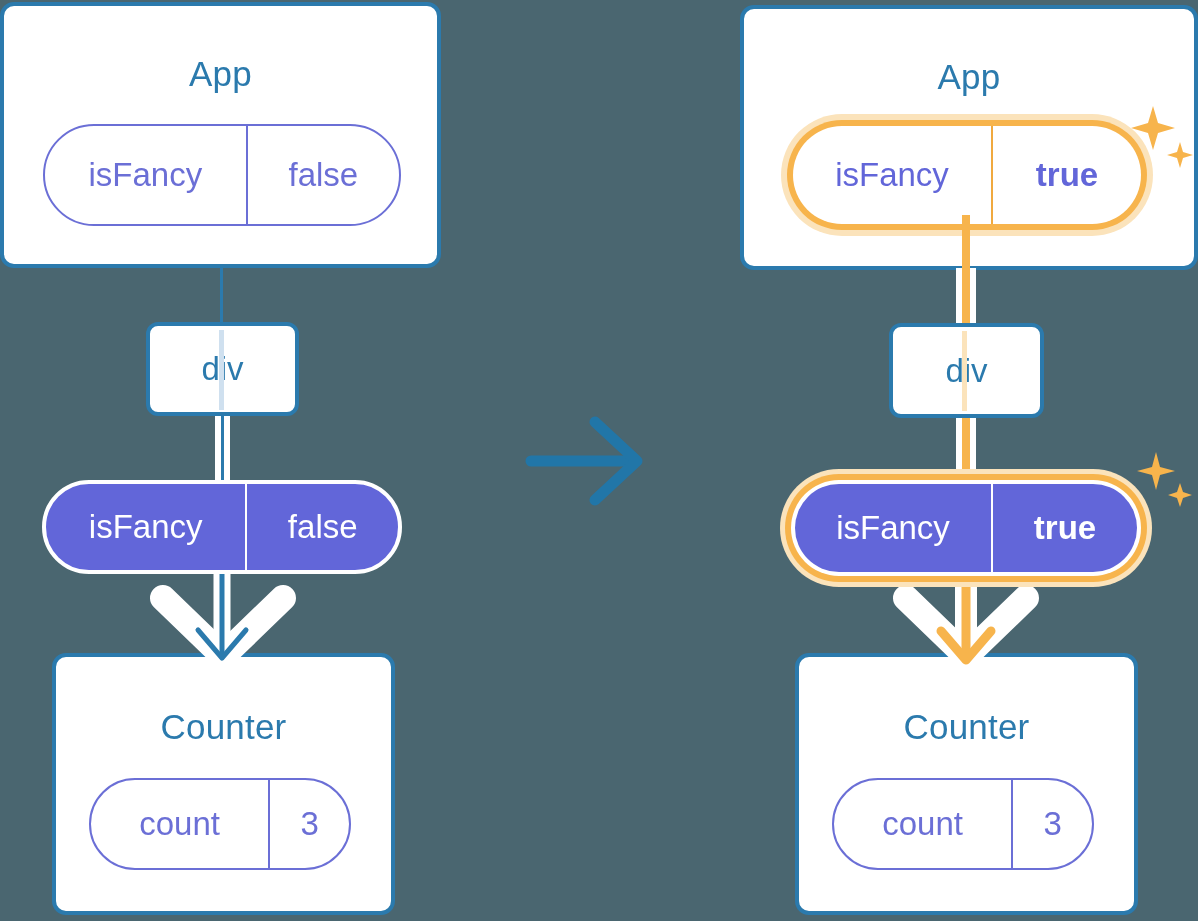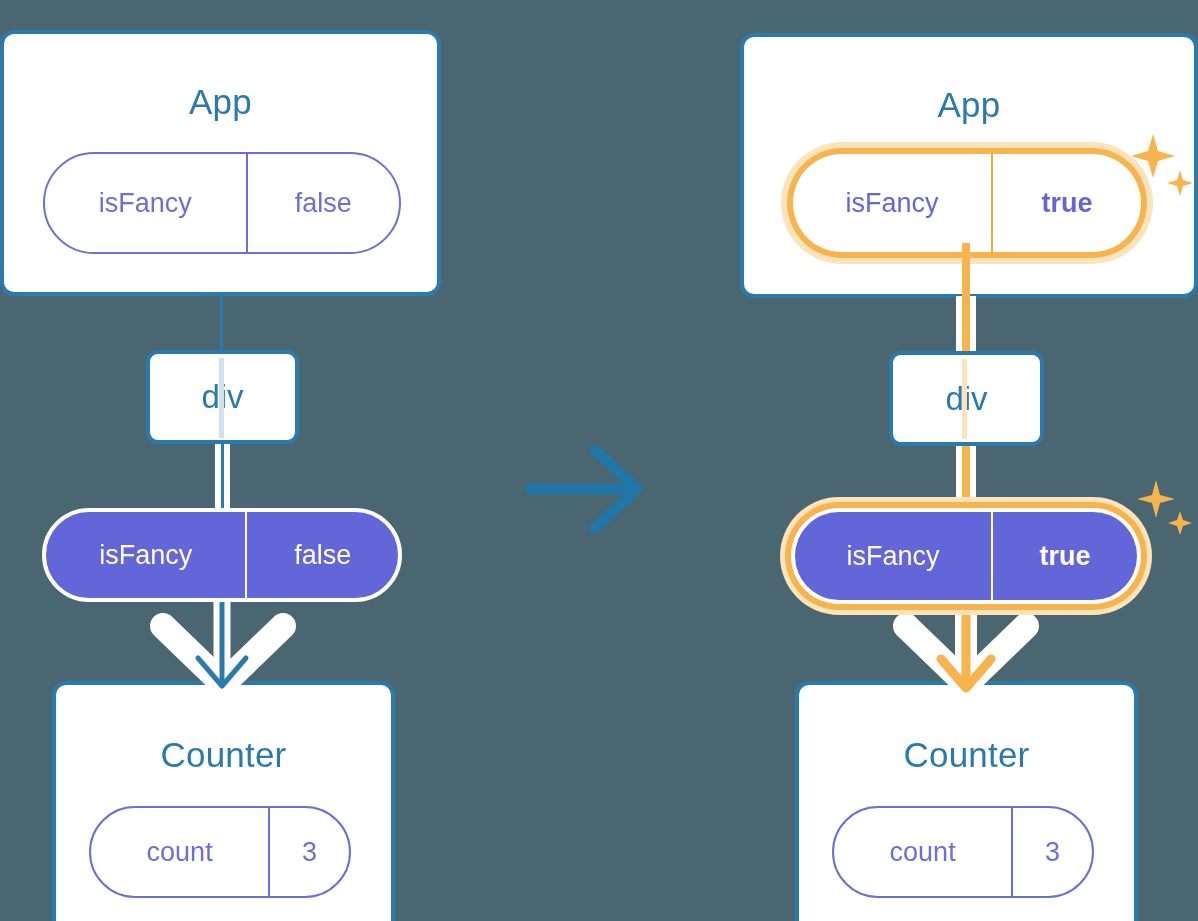--- a/index.html
+++ b/index.html
@@ -3,21 +3,21 @@
 <meta charset="utf-8">
 <style>
   html,body{margin:0;padding:0;}
   body{
     width:1198px;height:921px;
     background:#4a6670;
     font-family:"Liberation Sans", sans-serif;
     overflow:hidden;
     position:relative;
   }
-  .stage{position:absolute;inset:0;margin-top:28px;}
+  .stage{position:absolute;inset:0;}
 
   
   .box{
     position:absolute;
     background:#ffffff;
     border:4px solid #2b7aad;
     border-radius:14px;
     box-sizing:border-box;
     z-index:5;
   }
@@ -47,21 +47,21 @@
     position:absolute;
     box-sizing:border-box;
     display:flex;
     align-items:stretch;
     border-radius:999px;
     z-index:14;
   }
   .pill .cell{
     display:flex;align-items:center;justify-content:center;
     box-sizing:border-box;
-    font-size:27px;
+    font-size:33px;
     white-space:nowrap;
   }
   
   .pill.outline{
     background:#ffffff;
     border:2px solid #6b6fd6;
     color:#6b6fd6;
   }
   .pill.outline .cell.value{ border-left:2px solid #6b6fd6; }
 

